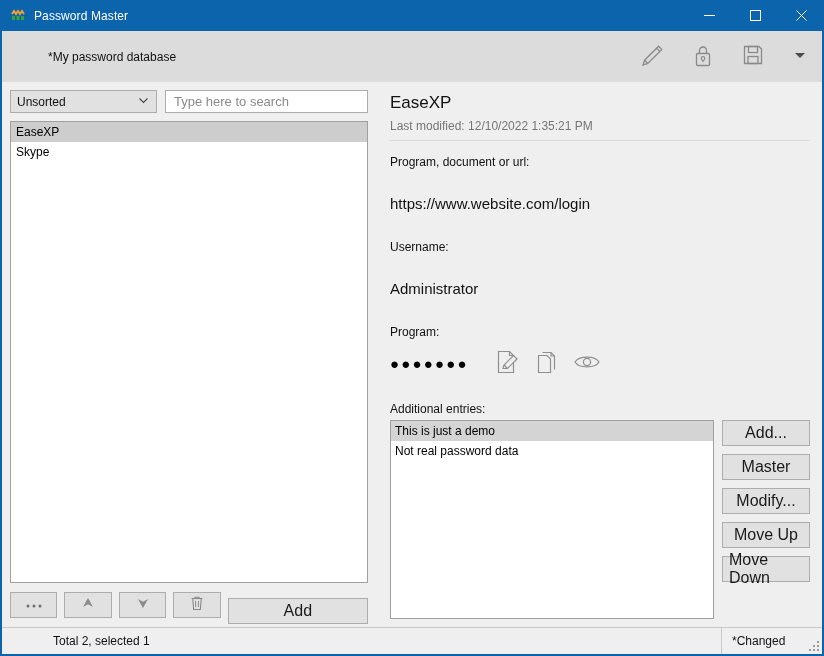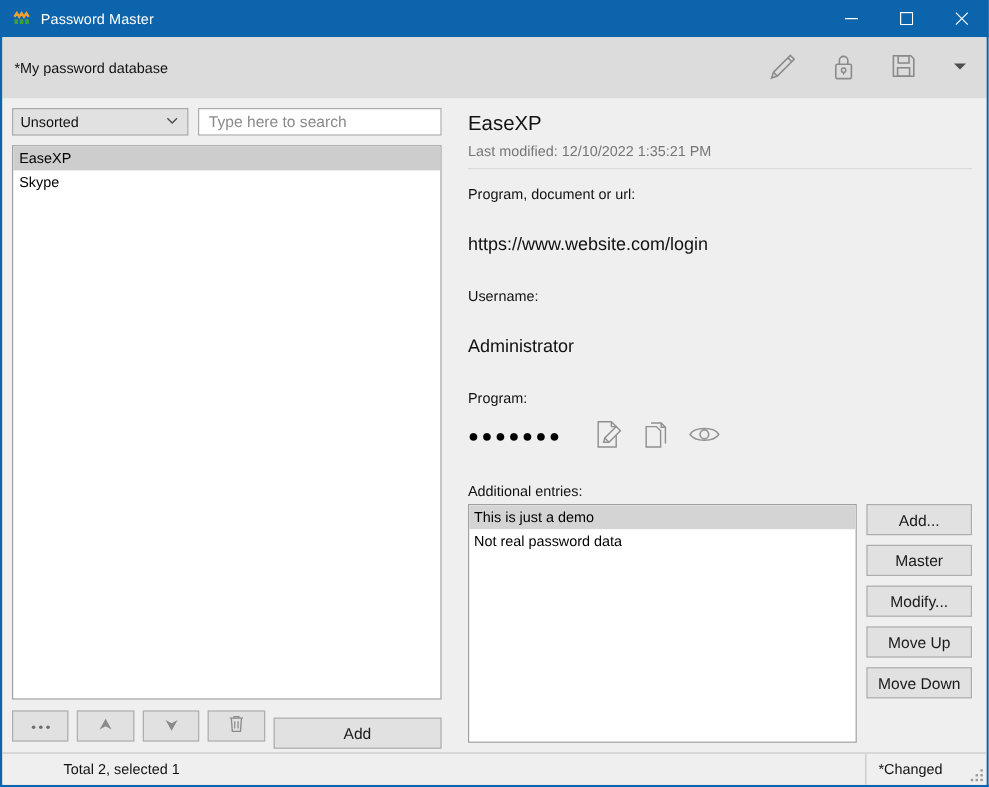--- a/index.html
+++ b/index.html
@@ -71,20 +71,21 @@
     align-items: center;
     flex: none;
     padding-left: 10px;
     box-sizing: border-box;
   }
   .db-name {
     font-size: 12px;
     color: #111;
     flex: 1 1 auto;
     white-space: nowrap;
+    margin-left: 36px;
   }
   .tool-icons {
     display: flex;
     align-items: center;
     height: 51px;
   }
   .tool-btn {
     width: 50px;
     height: 51px;
     display: flex;
@@ -175,21 +176,21 @@
     display: flex;
     align-items: center;
     gap: 7px;
   }
   .btn {
     background: #e1e1e1;
     border: 1px solid #adadad;
     box-sizing: border-box;
     height: 26px;
     font-family: "Liberation Sans", sans-serif;
-    font-size: 13px;
+    font-size: 16px;
     color: #1a1a1a;
     display: flex;
     align-items: center;
     justify-content: center;
     padding: 0 6px;
     user-select: none;
   }
   .btn.sq { width: 50px; }
   .btn.add-wide { width: 150px; margin-top: 12px; }
 

